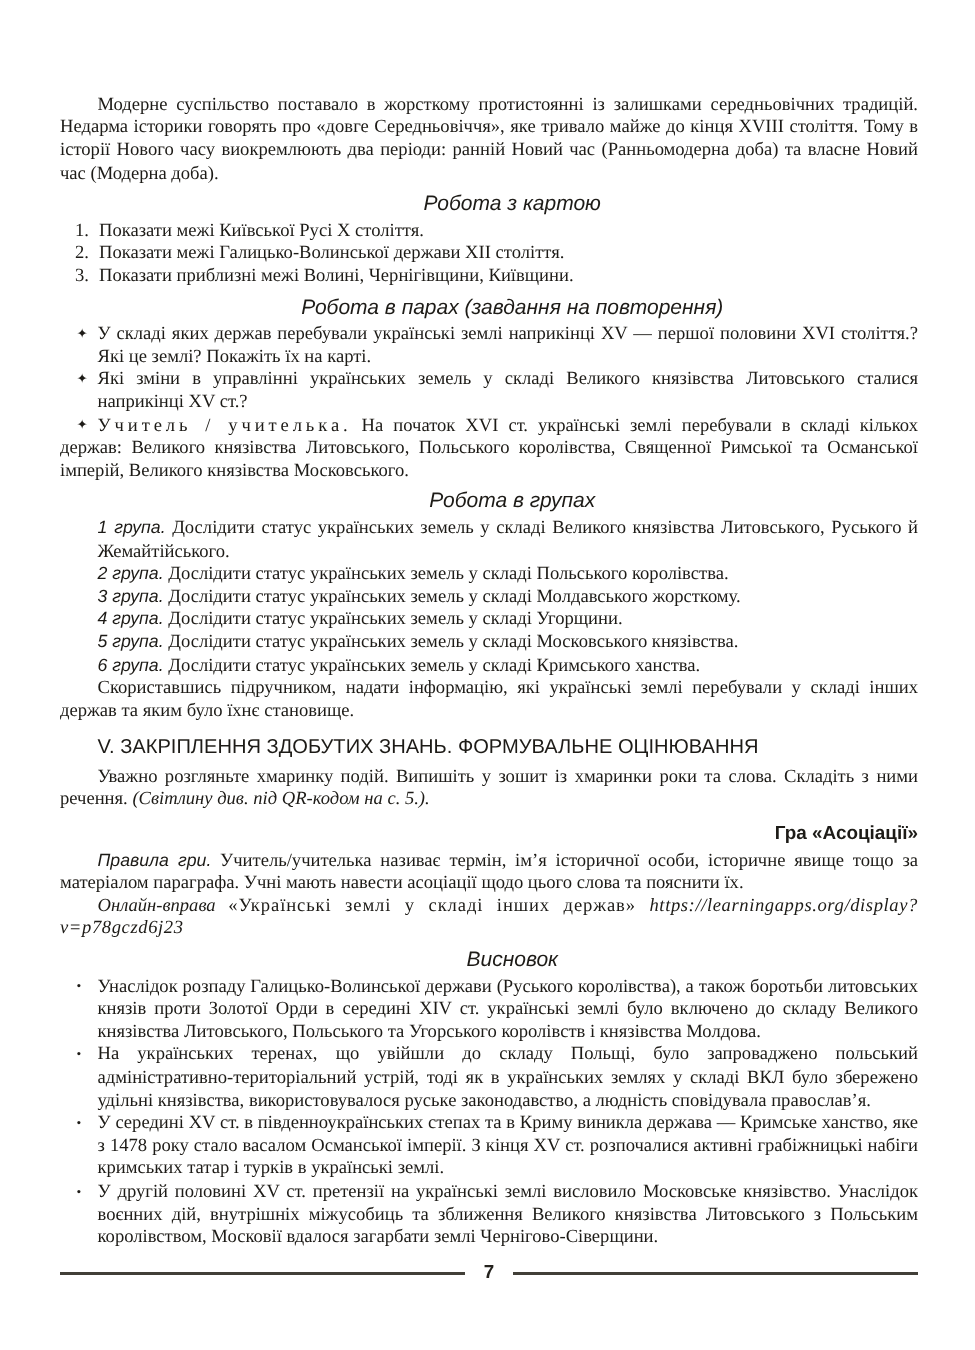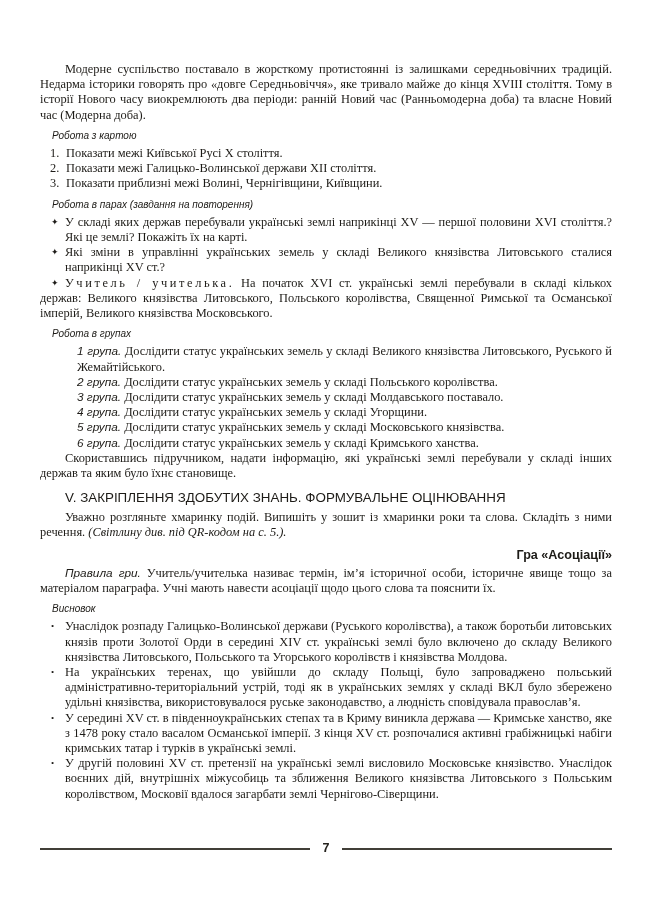--- a/index.html
+++ b/index.html
@@ -10,34 +10,34 @@
     font-size:12.4px;line-height:15.2px;
   }
   .content{
     position:absolute;top:62px;left:40px;width:572px;
     text-align:justify;
   }
   p{margin:0;}
   .para{text-indent:25px;}
   .rubric{
     font-family:"Liberation Sans","DejaVu Sans",sans-serif;
-    font-style:italic;font-size:10px;
-    margin:5px 0 3px 12px;text-align:left;
+    font-style:italic;font-size:14px;
+    margin:5px 0 3px 31px;text-align:center;
   }
   .num-list{margin-left:10px;}
   .num-item{display:flex;}
   .num-item .num{width:16px;flex:0 0 16px;}
   .num-item .txt{flex:1;}
   .bullet-list{margin-left:25px;}
   .bullet-item{position:relative;}
   .bullet-item .mark{
     position:absolute;left:-14px;top:0;
     font-size:9px;line-height:15.2px;
   }
-  .groups{margin-left:37px;}
+  .groups{margin-left:25px;}
   .group-lead,.rules-lead{
     font-family:"Liberation Sans","DejaVu Sans",sans-serif;
     font-style:italic;font-size:11.8px;
   }
   .teacher-label{letter-spacing:2.6px;}
   .heading{
     font-family:"Liberation Sans","DejaVu Sans",sans-serif;
     font-weight:normal;font-size:13.4px;line-height:16px;
     margin:9px 0 4px 25px;text-align:left;
   }
@@ -96,35 +96,36 @@
       <span class="mark">✦</span>
     </div>
   </div>
 
   <p class="para"><span class="teacher-label">Учитель / учителька.</span><span> На початок XVI ст. українські землі перебували в складі кількох держав: Великого князівства Литовського, Польського королівства, Священної Римської та Османської імперій, Великого князівства Московського.</span></p>
 
   <p class="rubric">Робота в групах</p>
   <div class="groups">
     <p><span class="group-lead">1 група.</span><span> Дослідити статус українських земель у складі Великого князівства Литовського, Руського й Жемайтійського.</span></p>
     <p><span class="group-lead">2 група.</span><span> Дослідити статус українських земель у складі Польського королівства.</span></p>
-    <p><span class="group-lead">3 група.</span><span> Дослідити статус українських земель у складі Молдавського поставало.</span></p>
+    <p><span class="group-lead">3 група.</span><span> Дослідити статус українських земель у складі Молдавського жорсткому.</span></p>
     <p><span class="group-lead">4 група.</span><span> Дослідити статус українських земель у складі Угорщини.</span></p>
     <p><span class="group-lead">5 група.</span><span> Дослідити статус українських земель у складі Московського князівства.</span></p>
     <p><span class="group-lead">6 група.</span><span> Дослідити статус українських земель у складі Кримського ханства.</span></p>
   </div>
   <p class="para">Скориставшись підручником, надати інформацію, які українські землі перебували у складі інших держав та яким було їхнє становище.</p>
 
   <p class="heading">V. ЗАКРІПЛЕННЯ ЗДОБУТИХ ЗНАНЬ. ФОРМУВАЛЬНЕ ОЦІНЮВАННЯ</p>
 
   <p class="para"><span>Уважно розгляньте хмаринку подій. Випишіть у зошит із хмаринки роки та слова. Складіть з ними речення. </span><span class="italic">(Світлину див. під QR-кодом на с. 5.).</span></p>
 
   <p class="subheading">Гра «Асоціації»</p>
 
   <p class="para"><span class="rules-lead">Правила гри.</span><span> Учитель/учителька називає термін, ім’я історичної особи, історичне явище тощо за матеріалом параграфа. Учні мають навести асоціації щодо цього слова та пояснити їх.</span></p>
 
+  <p class="para"><span class="italic">Онлайн-вправа </span><span class="spaced">«Українські землі у складі інших держав» </span><span class="url">https://learningapps.org/display?v=p78gczd6j23</span></p>
 
   <p class="rubric">Висновок</p>
   <div class="bullet-list">
     <div class="bullet-item">
       <span class="mark">•</span>
       <span>Унаслідок розпаду Галицько-Волинської держави (Руського королівства), а також боротьби литовських князів проти Золотої Орди в середині XIV ст. українські землі було включено до складу Великого князівства Литовського, Польського та Угорського королівств і князівства Молдова.</span>
     </div>
     <div class="bullet-item">
       <span class="mark">•</span>
       <span>На українських теренах, що увійшли до складу Польщі, було запроваджено польський адміністративно-територіальний устрій, тоді як в українських землях у складі ВКЛ було збережено удільні князівства, використовувалося  руське законодавство, а людність сповідувала православ’я.</span>

